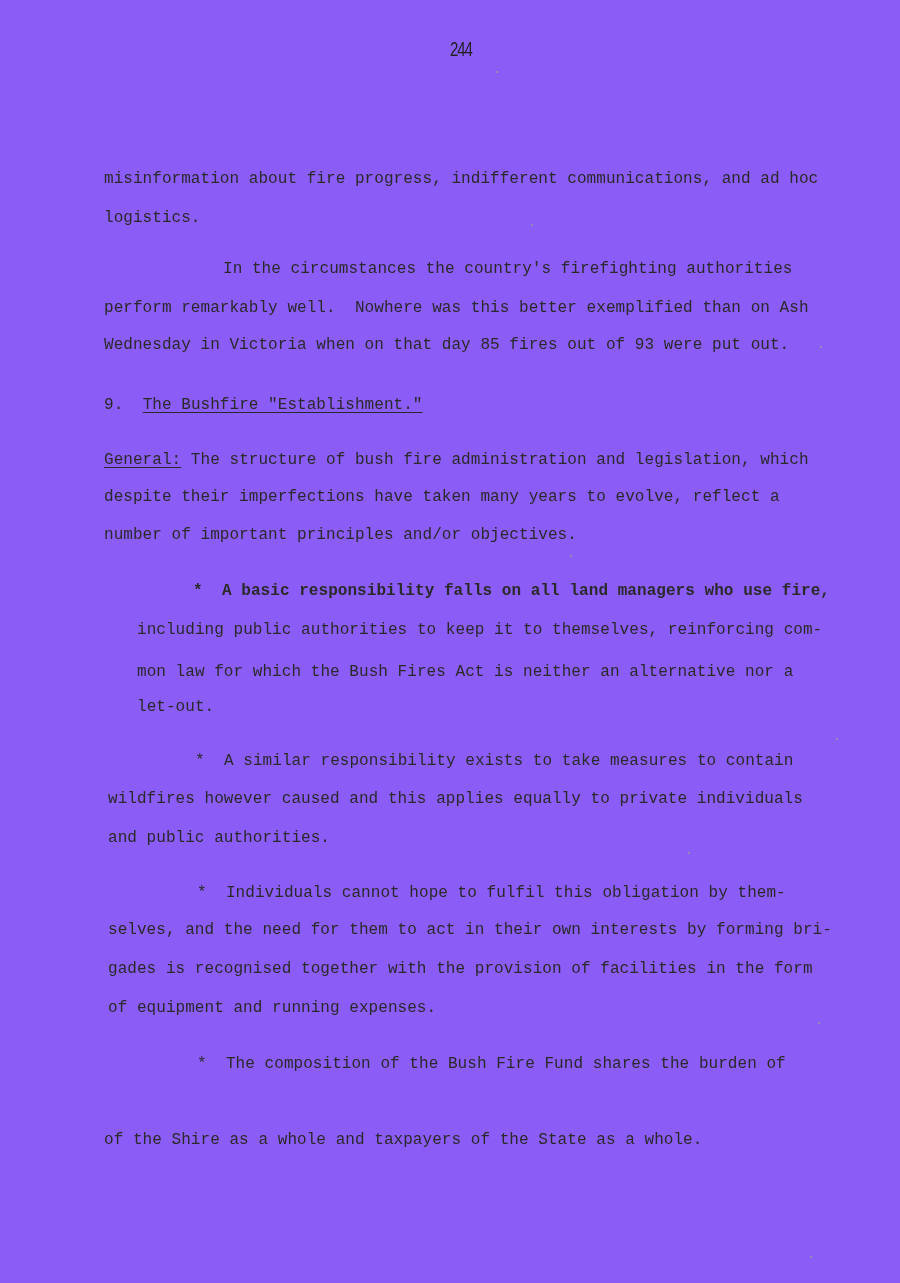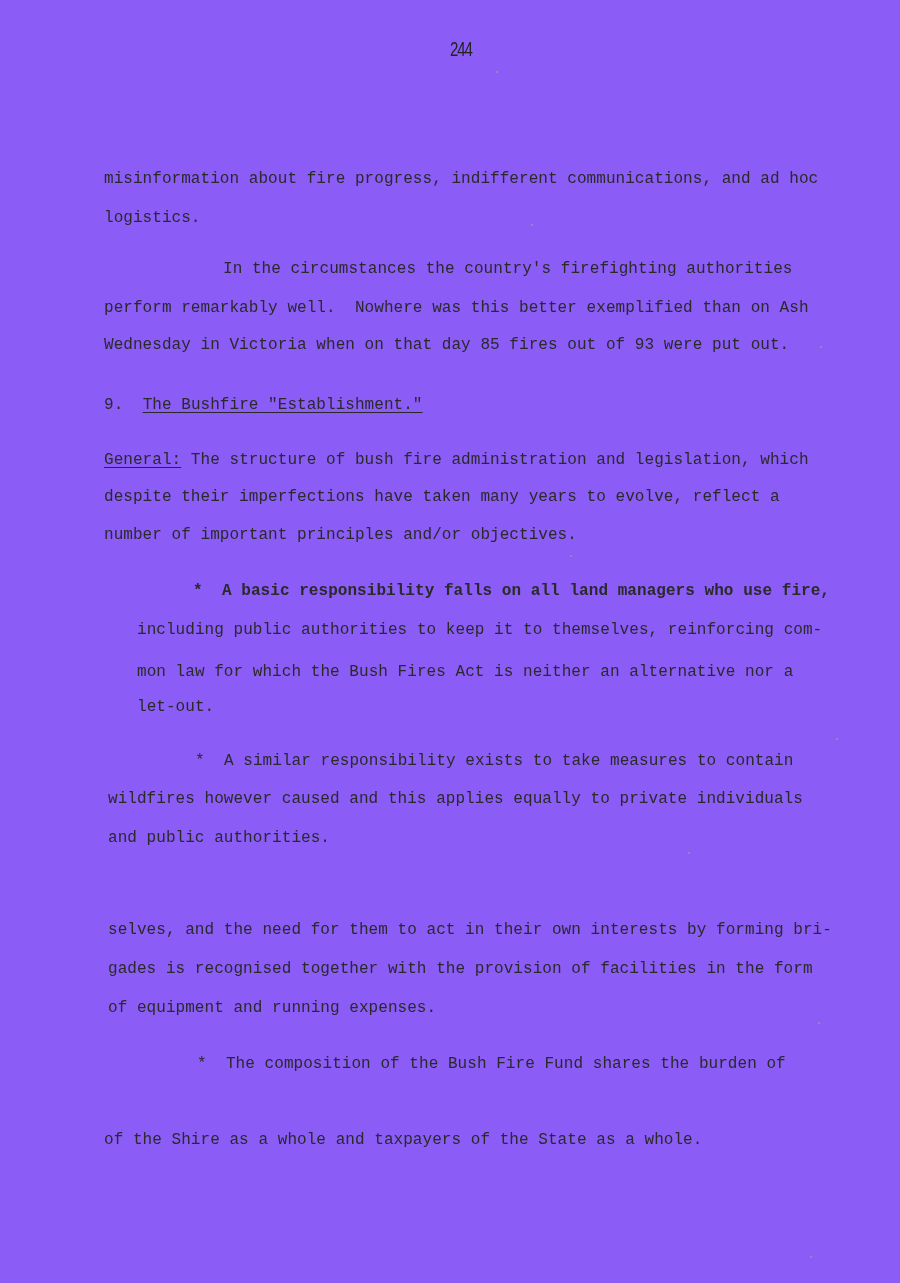--- a/index.html
+++ b/index.html
@@ -49,20 +49,21 @@
 
   <div class="line" style="left:193px; top:582px;font-weight:bold;"><span>*</span><span>  </span><span>A basic responsibility falls on all land managers who use fire,</span></div>
   <div class="line" style="left:137px; top:621px;">including public authorities to keep it to themselves, reinforcing com-</div>
   <div class="line" style="left:137px; top:663px;">mon law for which the Bush Fires Act is neither an alternative nor a</div>
   <div class="line" style="left:137px; top:698px;">let-out.</div>
 
   <div class="line" style="left:195px; top:752px;"><span>*</span><span>  </span><span>A similar responsibility exists to take measures to contain</span></div>
   <div class="line" style="left:108px; top:790px;">wildfires however caused and this applies equally to private individuals</div>
   <div class="line" style="left:108px; top:829px;">and public authorities.</div>
 
+  <div class="line" style="left:197px; top:884px;"><span>*</span><span>  </span><span>Individuals cannot hope to fulfil this obligation by them-</span></div>
   <div class="line" style="left:108px; top:921px;">selves, and the need for them to act in their own interests by forming bri-</div>
   <div class="line" style="left:108px; top:960px;">gades is recognised together with the provision of facilities in the form</div>
   <div class="line" style="left:108px; top:999px;">of equipment and running expenses.</div>
 
   <div class="line" style="left:197px; top:1055px;"><span>*</span><span>  </span><span>The composition of the Bush Fire Fund shares the burden of</span></div>
   <div class="line" style="left:104px; top:1131px;">of the Shire as a whole and taxpayers of the State as a whole.</div>
 
   <div class="speck" style="left:496px; top:71px;"></div>
   <div class="speck" style="left:531px; top:224px;"></div>
   <div class="speck" style="left:820px; top:346px;"></div>

